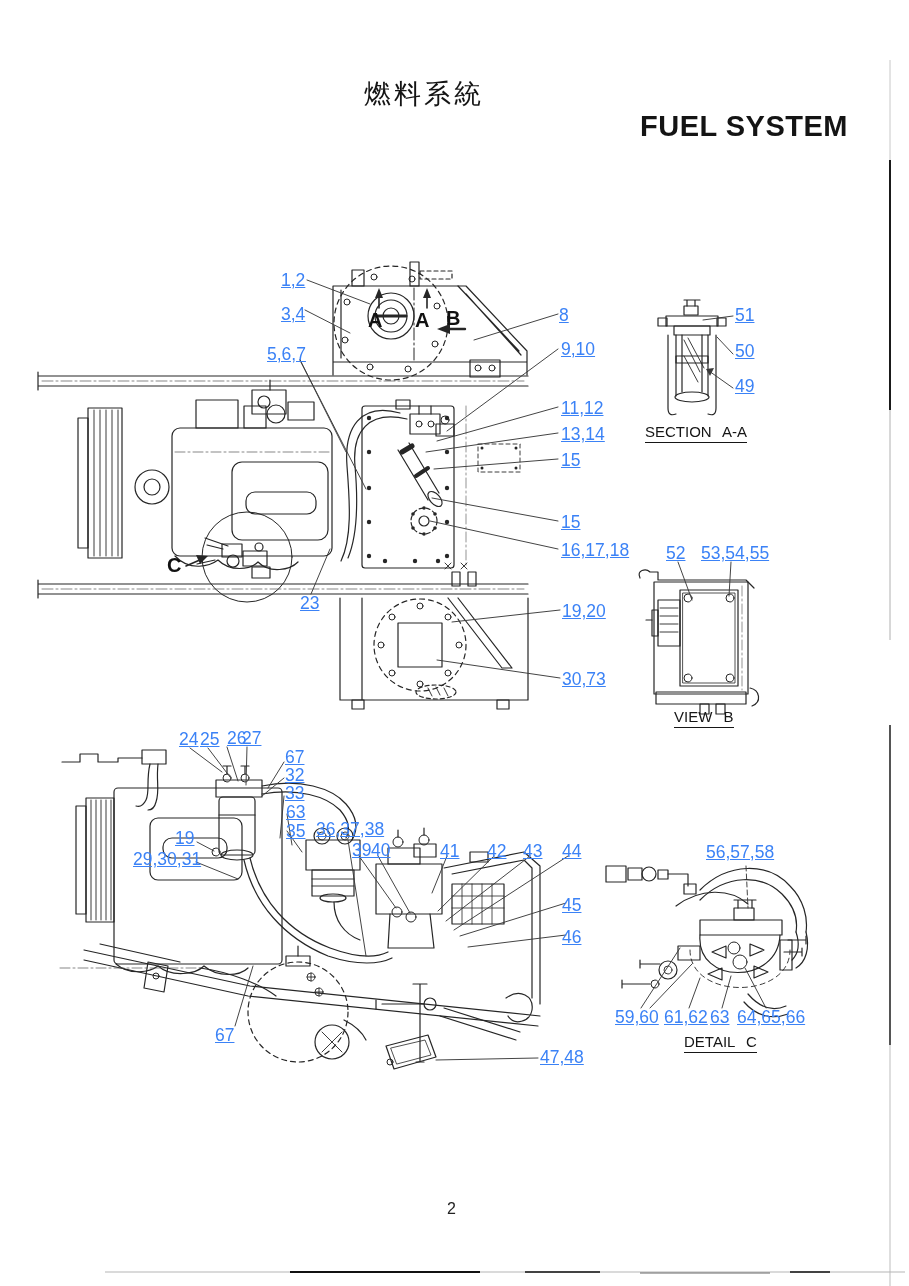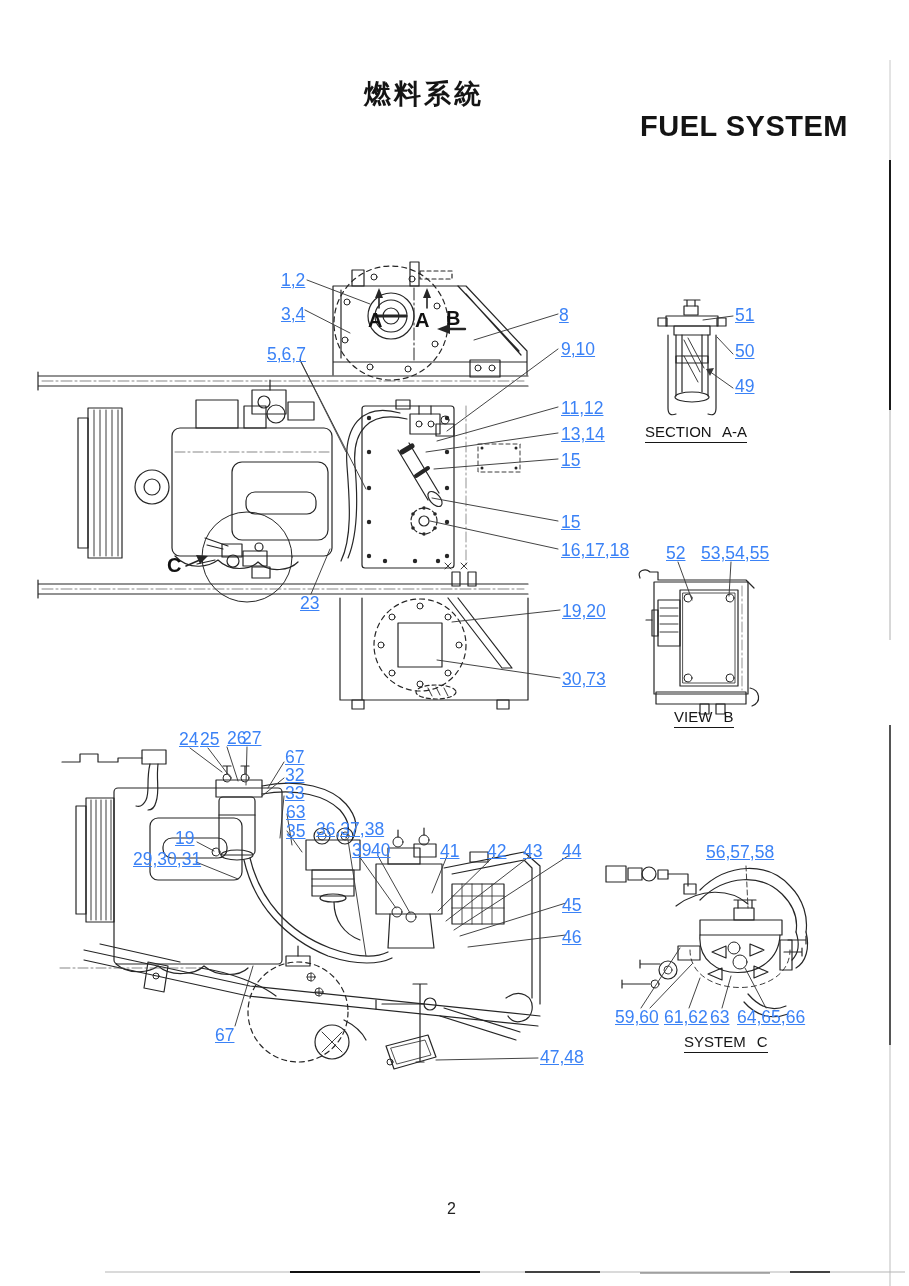--- a/index.html
+++ b/index.html
@@ -1,20 +1,20 @@
 <!DOCTYPE html>
 <html><head>
 <meta charset="utf-8">
 <style>
   html,body{margin:0;padding:0;background:#e8e8e8;}
   #page{position:relative;width:909px;height:1286px;background:#ffffff;overflow:hidden;
         font-family:"Liberation Sans","DejaVu Sans",sans-serif;color:#141414;}
   #art{position:absolute;left:0;top:0;}
   .title-ja{position:absolute;left:0;top:76px;width:848px;text-align:center;
-            font-size:27px;font-weight:bold;letter-spacing:3px;}
+            font-size:27px;font-weight:normal;letter-spacing:3px;}
   .title-en{position:absolute;left:0;top:110px;width:848px;text-align:right;
             font-size:29px;font-weight:bold;letter-spacing:0.5px;}
   .co{position:absolute;font-size:17.5px;line-height:1;white-space:nowrap;color:#3b82f6;text-decoration:underline;}
   .marker{position:absolute;font-size:20px;font-weight:bold;line-height:1;color:#111;}
   .caption{position:absolute;font-size:15px;line-height:1;white-space:nowrap;color:#161616;
            border-bottom:1.6px solid #161616;padding-bottom:3px;word-spacing:7px;}
   .pagenum{position:absolute;font-size:16px;color:#222;}
 </style>
 </head>
 <body>
@@ -412,17 +412,17 @@
   <span class="co" style="left:562px;top:897px">45</span>
   <span class="co" style="left:562px;top:929px">46</span>
   <span class="co" style="left:215px;top:1027px">67</span>
   <span class="co" style="left:540px;top:1049px">47,48</span>
 
   <span class="co" style="left:706px;top:844px">56,57,58</span>
   <span class="co" style="left:615px;top:1009px">59,60</span>
   <span class="co" style="left:664px;top:1009px">61,62</span>
   <span class="co" style="left:710px;top:1009px">63</span>
   <span class="co" style="left:737px;top:1009px">64,65,66</span>
-  <span class="caption" style="left:684px;top:1034px">SYSTEM C</span>
+  <span class="caption" style="left:684px;top:1034px">DETAIL C</span>
 
   <span class="pagenum" style="left:447px;top:1200px;position:absolute">2</span>
 
 </div>
 
 </body></html>

